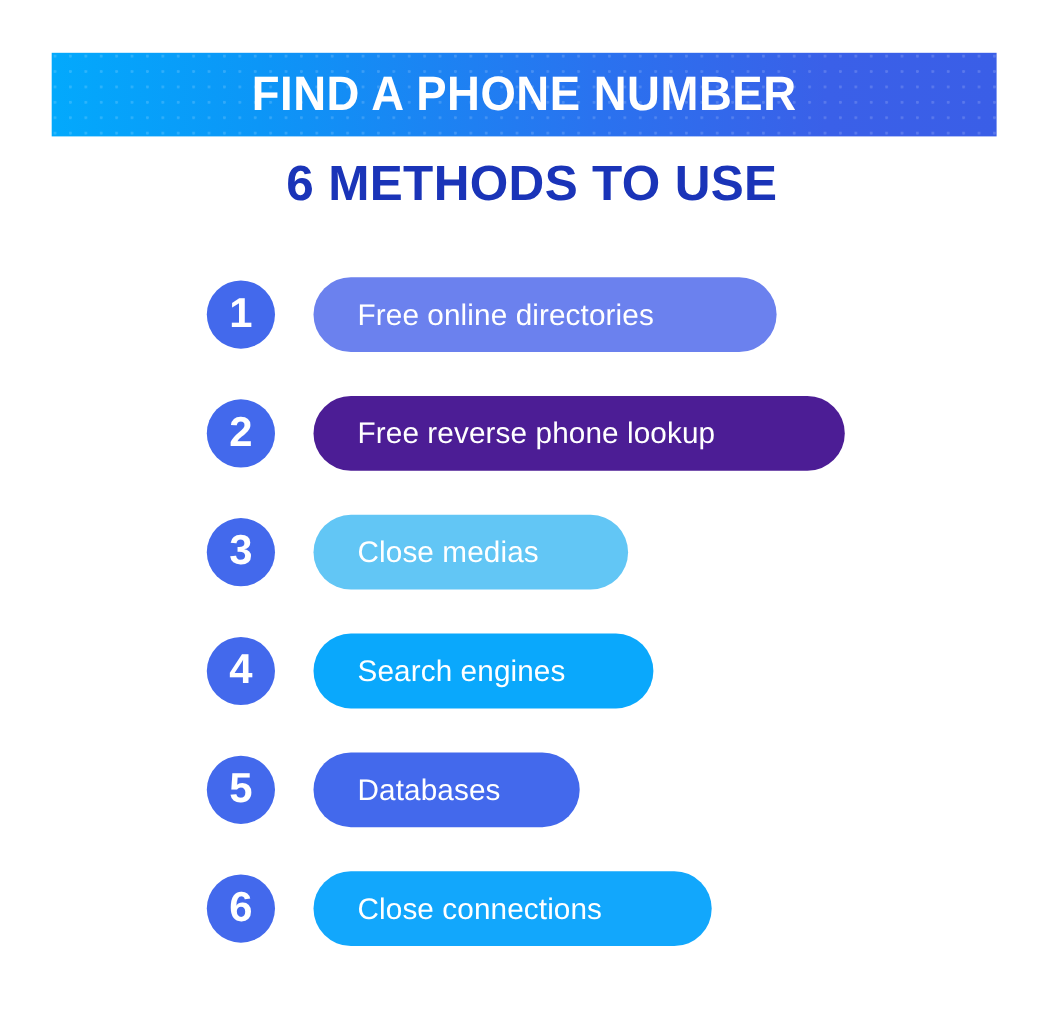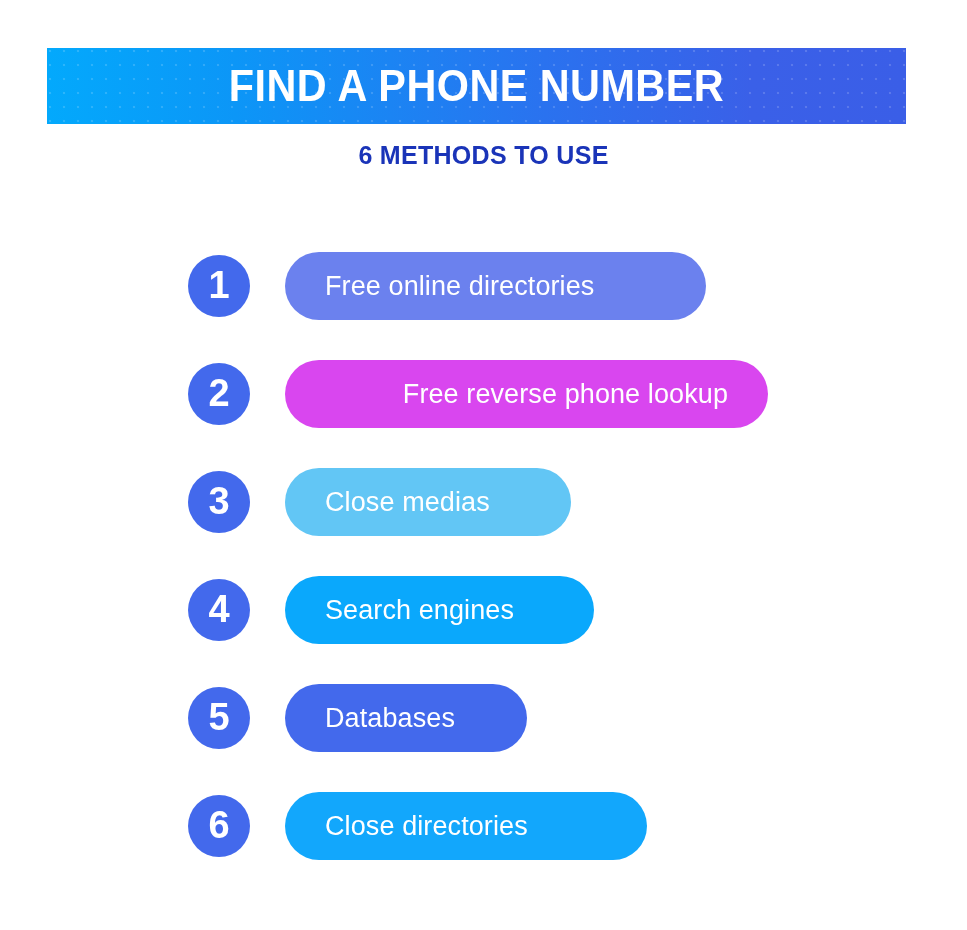--- a/index.html
+++ b/index.html
@@ -49,21 +49,21 @@
   }
 
   
   .subtitle {
     position: absolute;
     left: 0;
     top: 140px;
     width: 967px;
     text-align: center;
     color: #1A34B8;
-    font-size: 25px;
+    font-size: 45px;
     font-weight: bold;
     letter-spacing: 0.3px;
     text-transform: uppercase;
     line-height: 1.2;
     white-space: nowrap;
   }
 
   
   .methods-list {
     position: absolute;
@@ -128,21 +128,21 @@
 
     <div class="method-row">
       <div class="method-number">1</div>
       <div class="method-pill" style="background:#6B81EE; width:421px;">
         <span class="method-label">Free online directories</span>
       </div>
     </div>
 
     <div class="method-row">
       <div class="method-number">2</div>
-      <div class="method-pill" style="background:#d946ef; width:483px;justify-content:flex-end;">
+      <div class="method-pill" style="background:#4c1d95; width:483px;">
         <span class="method-label">Free reverse phone lookup</span>
       </div>
     </div>
 
     <div class="method-row">
       <div class="method-number">3</div>
       <div class="method-pill" style="background:#62C6F5; width:286px;">
         <span class="method-label">Close medias</span>
       </div>
     </div>
@@ -157,18 +157,18 @@
     <div class="method-row">
       <div class="method-number">5</div>
       <div class="method-pill" style="background:#4369EC; width:242px;align-items:center;">
         <span class="method-label">Databases</span>
       </div>
     </div>
 
     <div class="method-row">
       <div class="method-number">6</div>
       <div class="method-pill" style="background:#12A7FC; width:362px;">
-        <span class="method-label">Close directories</span>
+        <span class="method-label">Close connections</span>
       </div>
     </div>
 
   </div>
 </div>
 
 </body></html>

